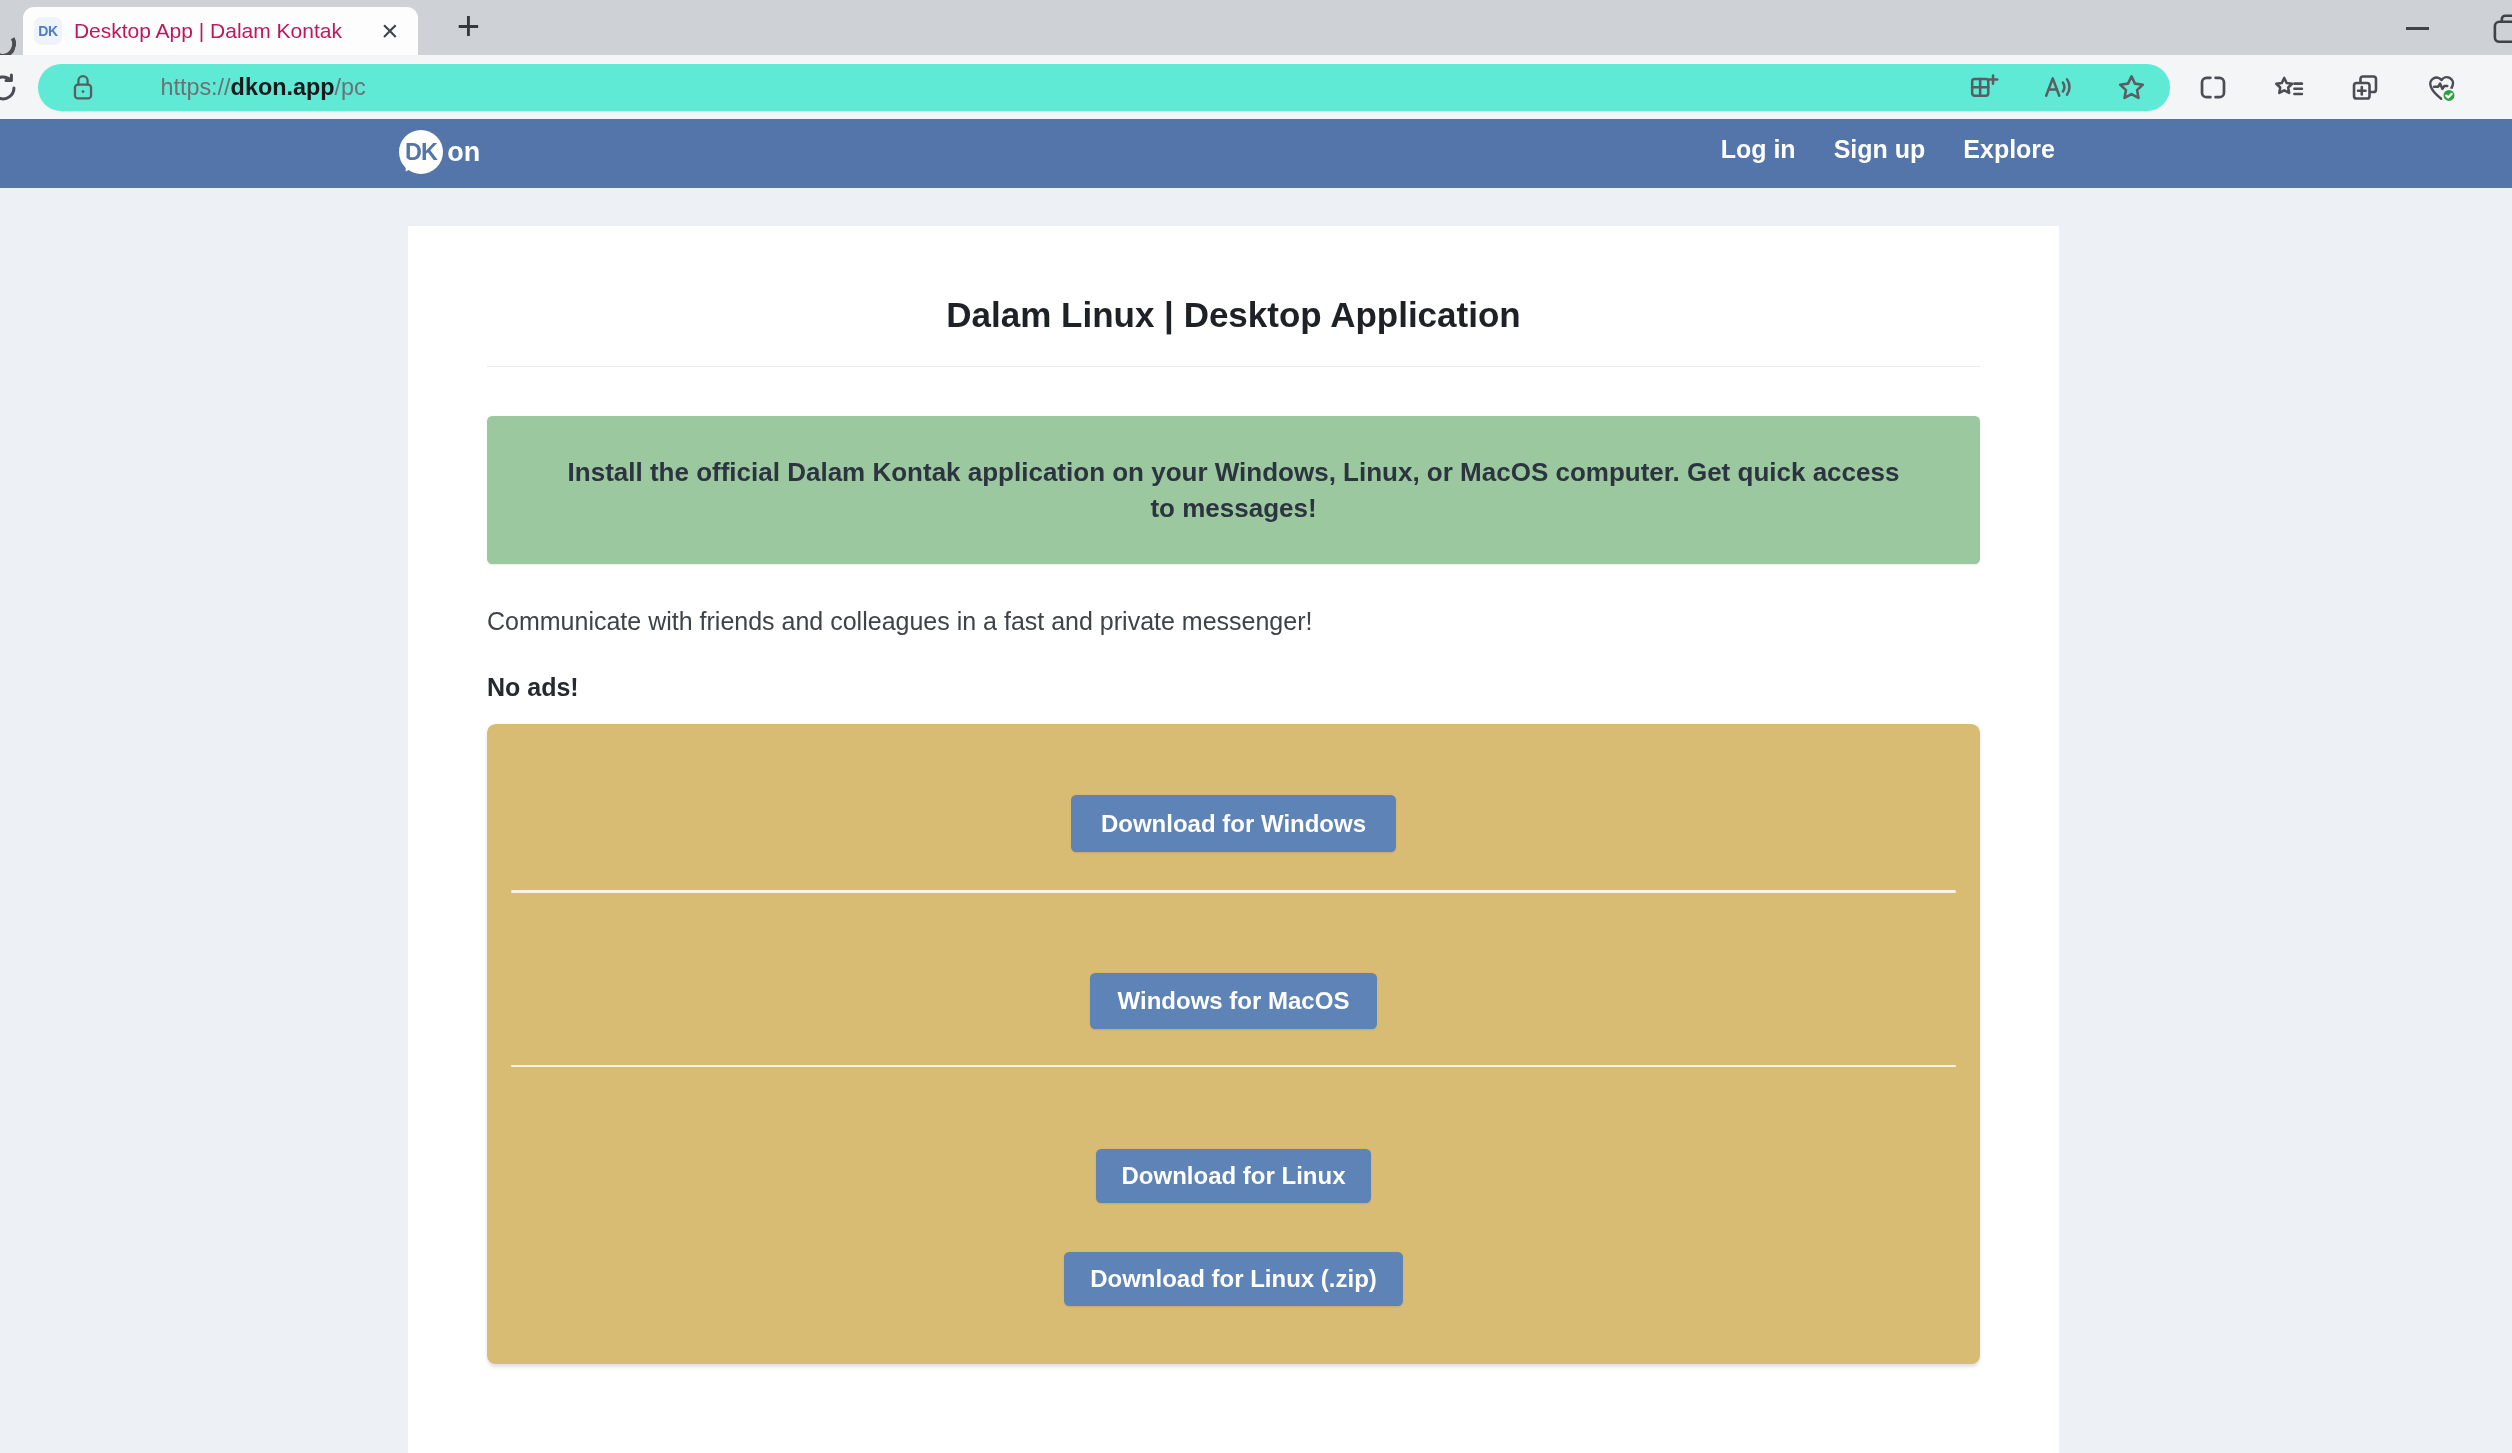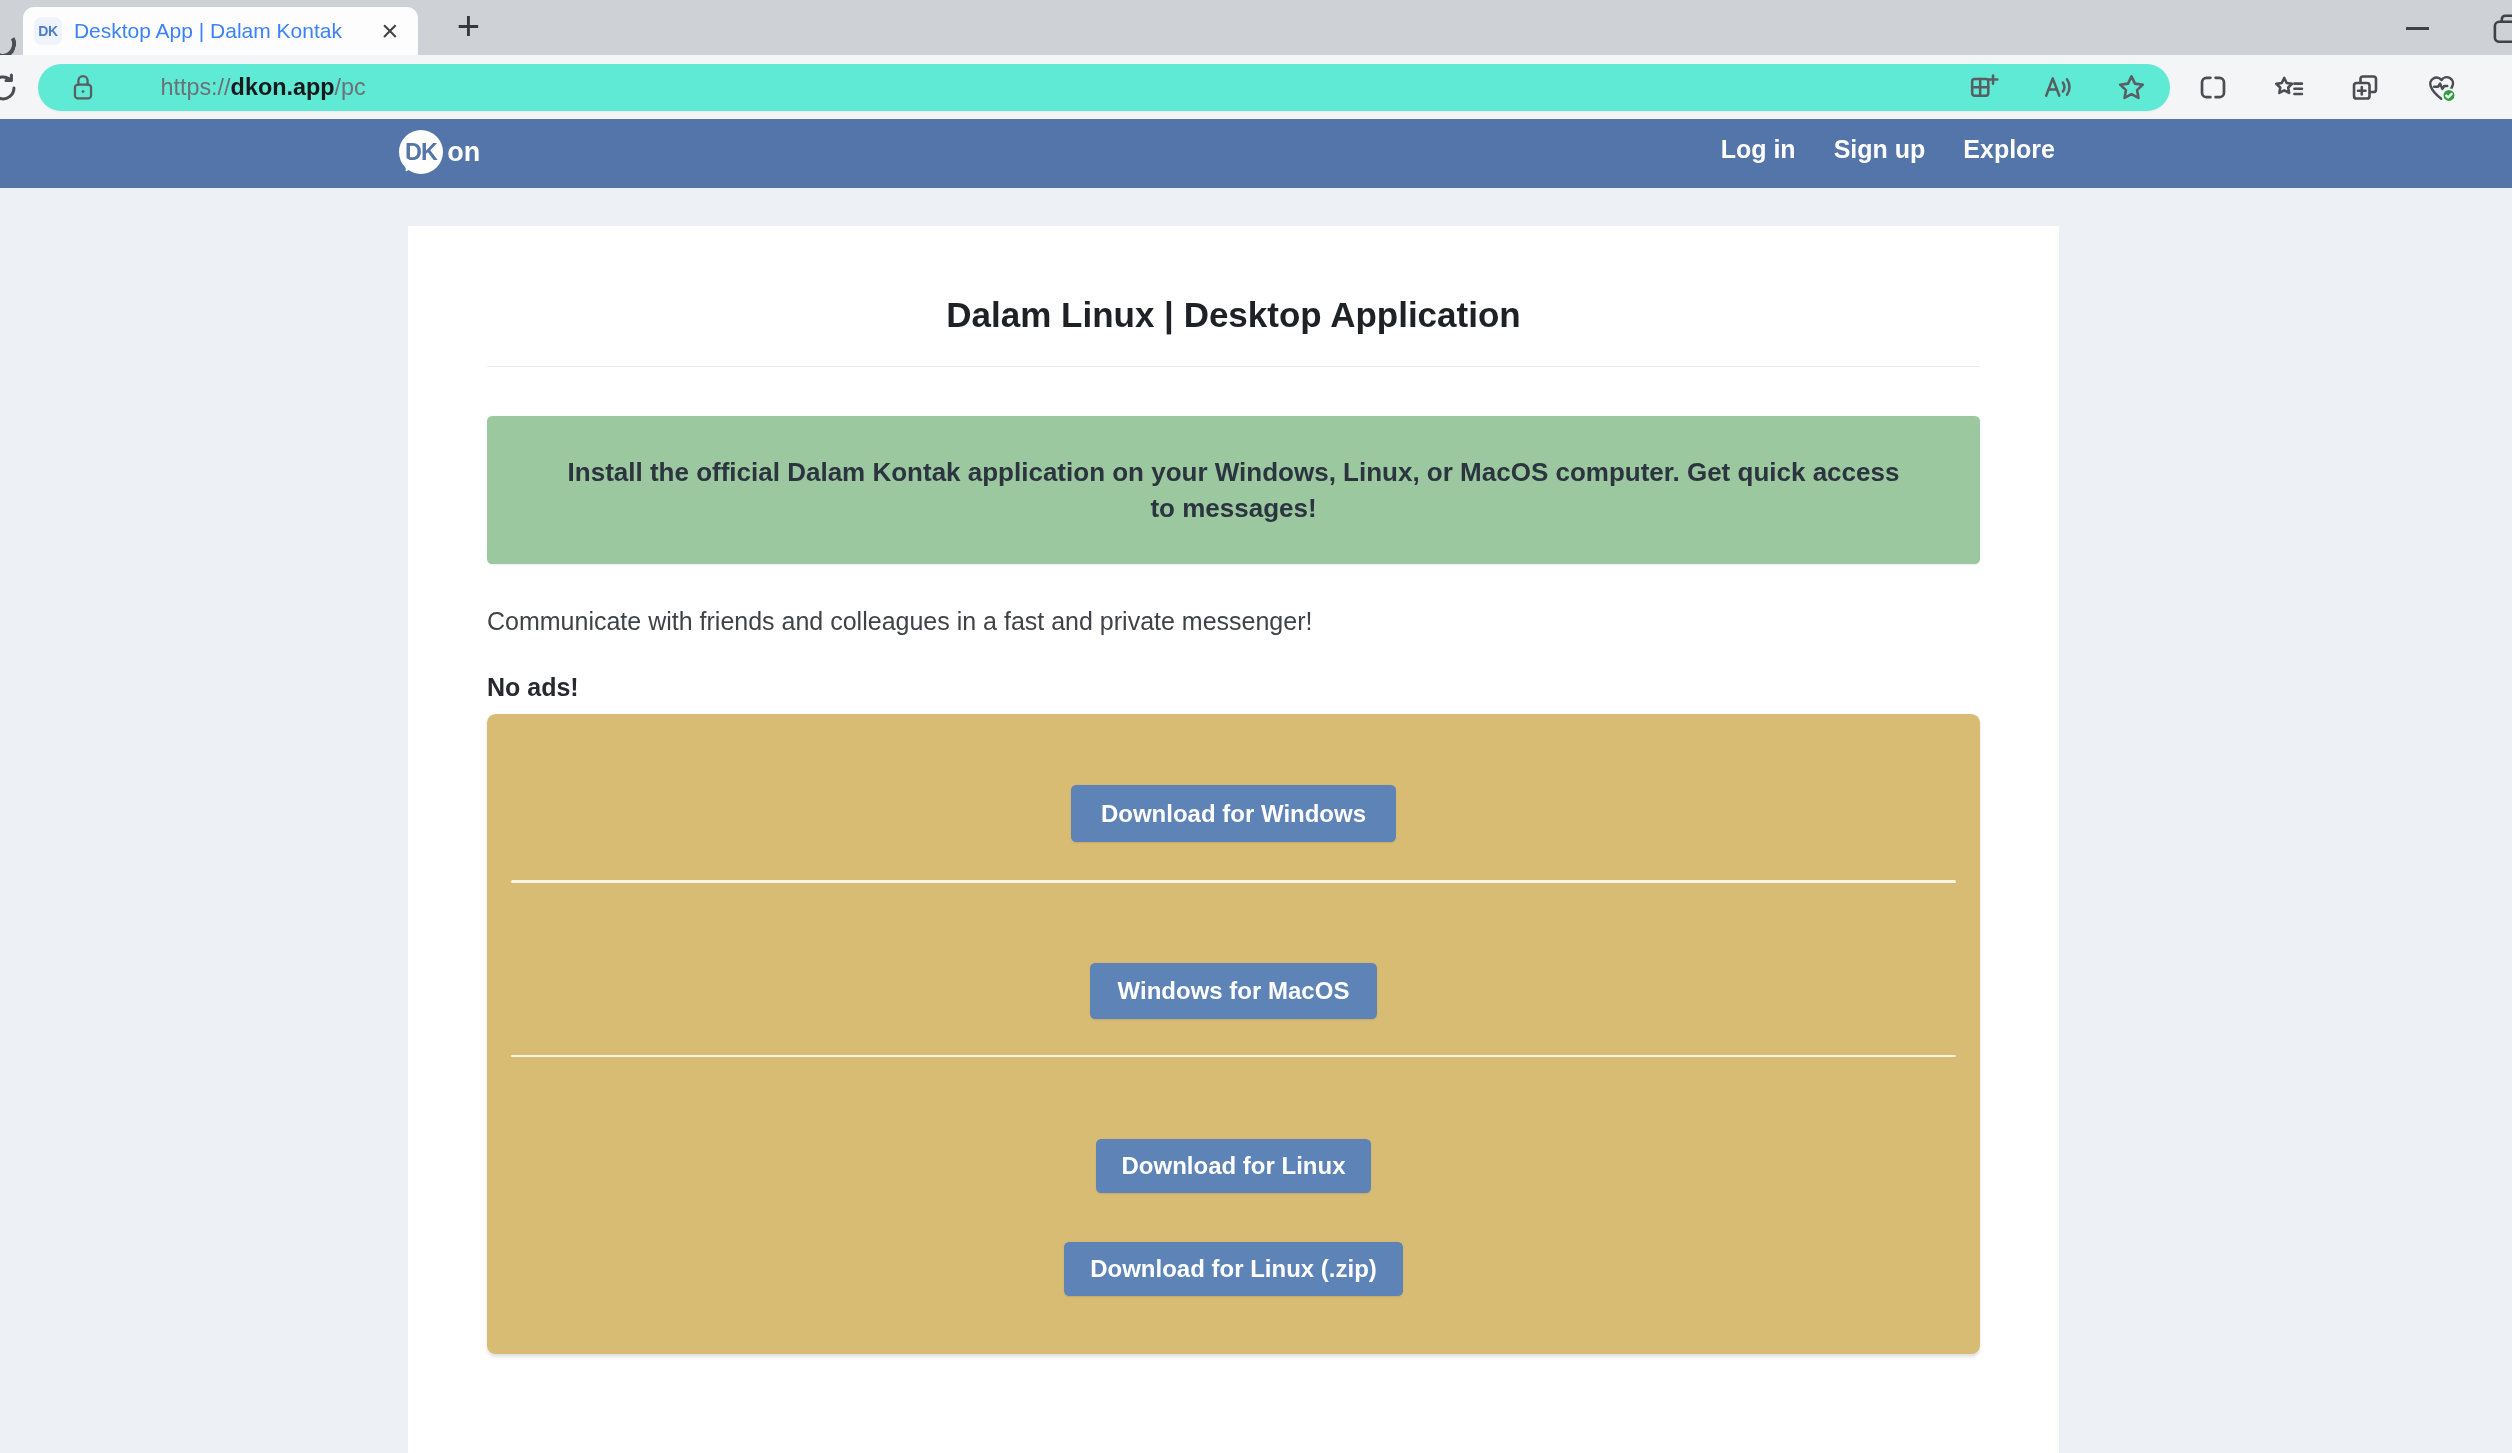--- a/index.html
+++ b/index.html
@@ -8,21 +8,21 @@
     background:#edf1f6;
     font-family:"Liberation Sans","DejaVu Sans",sans-serif;
     -webkit-font-smoothing:antialiased;
   }
   
   .tabbar{position:absolute;left:0;top:0;width:100%;height:55px;background:#ced1d6;overflow:hidden;}
   .cropped-left-icon{position:absolute;left:-8.7px;top:31px;width:17.4px;height:19px;border-radius:50%;border:4.3px solid #4a4d51;border-color:transparent #4a4d51 #4a4d51 transparent;transform:rotate(15deg);}
   .tab{position:absolute;left:22.6px;top:7px;width:395px;height:48px;background:#fdfdfe;border-radius:11.3px 11.3px 0 0;display:flex;align-items:center;}
   .favicon{width:28px;height:28px;margin-left:11.3px;border-radius:7.8px;background:#eef3fc;color:#4d7cc9;
     font-weight:800;font-size:14px;letter-spacing:-0.4px;display:flex;align-items:center;justify-content:center;flex:0 0 auto;}
-  .tab-title{margin-left:12px;font-size:21px;color:#3b82f6;white-space:nowrap;overflow:hidden;max-width:278px;}
+  .tab-title{margin-left:12px;font-size:21px;color:#be185d;white-space:nowrap;overflow:hidden;max-width:278px;}
   .tab-close{position:absolute;right:8.7px;top:0;height:48px;width:38px;display:flex;align-items:center;justify-content:center;
     font-size:29.5px;color:#404347;font-weight:300;cursor:pointer;}
   .newtab{position:absolute;left:444px;top:1.7px;width:49px;height:50px;display:flex;align-items:center;justify-content:center;
     font-size:40px;font-weight:200;color:#35383c;cursor:pointer;}
   .win-min{position:absolute;left:2406px;top:27px;width:23.4px;height:2.6px;background:#3f4246;cursor:pointer;}
   .win-restore{position:absolute;left:2493px;top:14px;width:35px;height:29.5px;cursor:pointer;}
 
   .toolbar{position:absolute;left:0;top:55px;width:100%;height:64px;background:#f3f5f7;overflow:hidden;}
   .refresh-partial{position:absolute;left:-14.8px;top:14.8px;}
   .pill{position:absolute;left:38px;top:8.7px;width:2132px;height:47px;background:#5eead4;border-radius:23.4px;
@@ -52,21 +52,21 @@
   .inner{width:1493px;margin:0 auto;}
   .page-title{margin:69px 0 0;text-align:center;font-size:35px;font-weight:600;color:#1e2125;}
   .title-divider{margin:31px 0 0;border:none;border-top:1.7px solid #eaebec;height:0;}
   .banner{margin-top:49px;height:148px;background:var(--banner-green,#9bc89e);border-radius:5.2px;
     display:flex;align-items:center;justify-content:center;text-align:center;
     font-weight:700;font-size:26px;line-height:36px;color:#2c3440;padding:0 69px;box-sizing:border-box;
     box-shadow:0 0.9px 1.7px rgba(0,0,0,.08);}
   .para{margin:42px 0 0;font-size:25px;line-height:31px;color:#3f4347;}
   .para + .para{margin-top:35px;}
   .no-ads{margin:35px 0 0;font-size:25px;line-height:31px;font-weight:700;color:#26292d;}
-  .panel{margin-top:11px;height:640px;background:var(--panel-gold,#d9bc74);border-radius:8.7px;
+  .panel{margin-top:21px;height:640px;background:var(--panel-gold,#d9bc74);border-radius:8.7px;
     box-sizing:border-box;padding-top:71px;text-align:center;box-shadow:0 2.6px 3.5px rgba(0,0,0,.12);}
   .row{line-height:0;}
   .btn{display:inline-flex;align-items:center;justify-content:center;border:none;border-radius:5.2px;cursor:pointer;
     background:var(--button-blue,#5d83b7);color:#ffffff;font-weight:700;font-size:24px;
     font-family:"Liberation Sans","DejaVu Sans",sans-serif;line-height:1;box-shadow:0 0.9px 1.7px rgba(0,0,0,.1);}
   .btn-win{height:57px;padding:0 29.5px;}
   .btn-mac{height:56px;padding:0 28px;}
   .btn-linux{height:54px;padding:0 26px;}
   .btn-zip{height:54px;padding:16px 26px;}
   .row-mac{margin-top:80px;}

